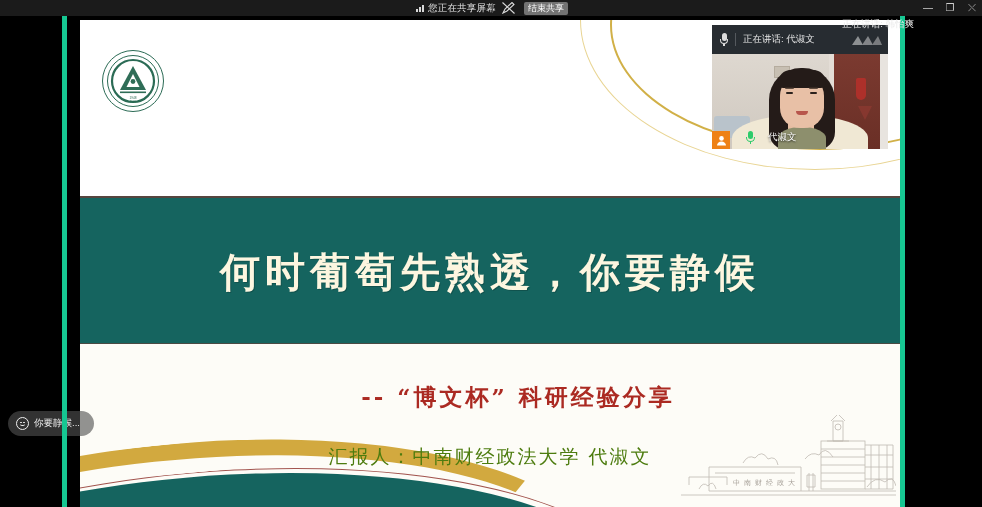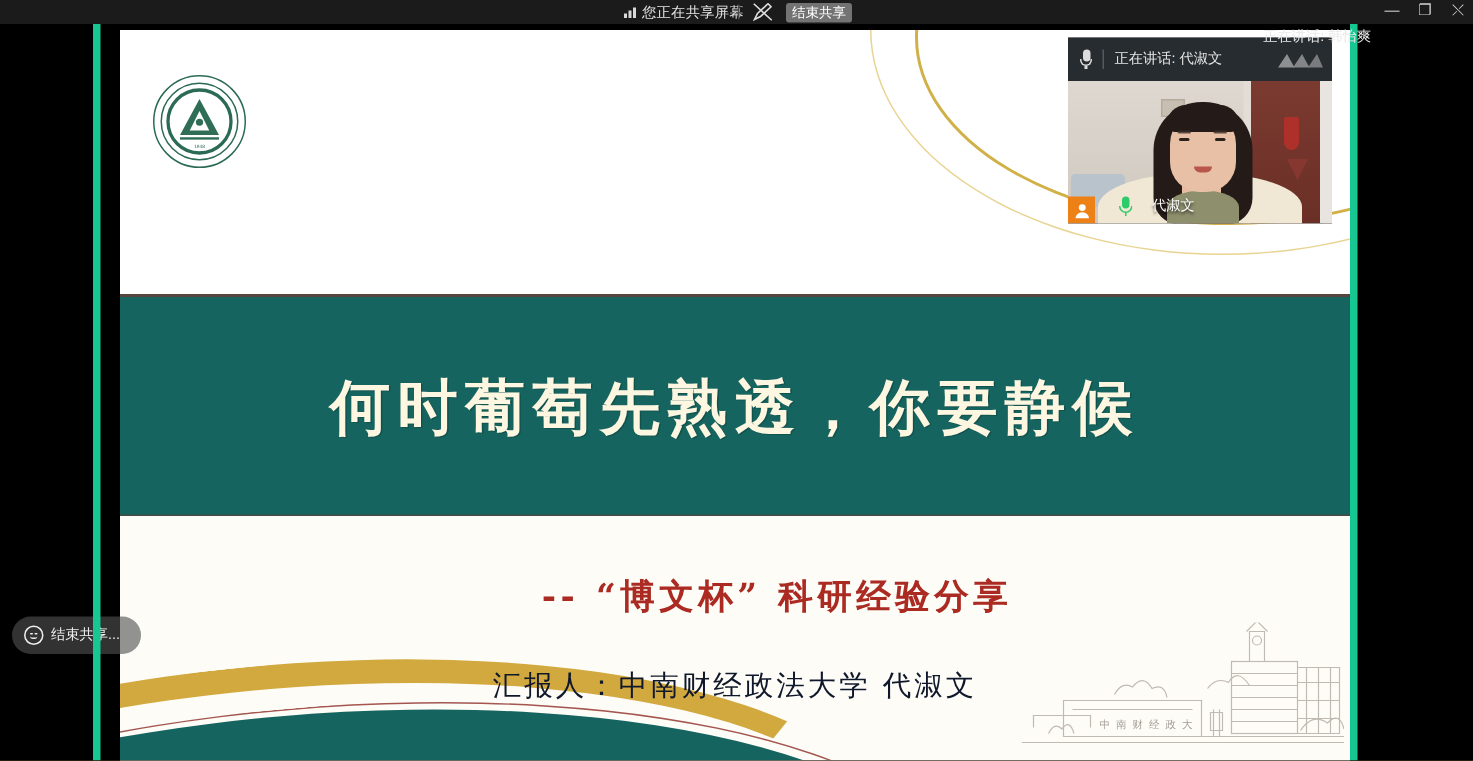--- a/index.html
+++ b/index.html
@@ -104,21 +104,21 @@
 
   
   .slide-bottom { position: absolute; left: 0; top: 324px; width: 100%; height: 163px; background: #fdfcf7; overflow: hidden; }
   .subtitle {
     position: absolute; left: 0; top: 38px; width: 100%; text-align: center;
     color: #ab2a22; font-size: 23px; letter-spacing: 3px; white-space: nowrap;
     font-family: "DejaVu Serif", "Liberation Serif", serif; font-weight: bold; margin-left: 28px;
   }
   .presenter {
     position: absolute; left: 0; top: 100px; width: 100%; text-align: center;
-    color: #0f172a; font-size: 19px; letter-spacing: 2px; white-space: nowrap;
+    color: #4d7c0f; font-size: 19px; letter-spacing: 2px; white-space: nowrap;
     font-family: "DejaVu Serif", "Liberation Serif", serif;
   }
 
   
   .sweep-gold {
     position: absolute; left: -350px; bottom: -268px; width: 880px; height: 330px;
     border-radius: 50%; border: 16px solid #d2a93f; border-color: #d2a93f transparent transparent transparent;
     transform: rotate(-6deg);
   }
   .sweep-teal {
@@ -278,21 +278,21 @@
           <text x="107" y="70" font-size="7" font-family="'DejaVu Serif',serif">大</text>
         </g>
       </svg>
     </div>
   </div>
 
   <div class="comment-bubble">
     <span class="smiley">
         <i></i>
       </span>
-    <span class="comment-placeholder">结束共享...</span>
+    <span class="comment-placeholder">你要静候...</span>
   </div>
 
   <div class="video-panel">
     <div class="video-header">
       <span class="mic-ico">
         <span class="cap"></span>
           <span class="arc"></span>
           <span class="stem"></span>
       </span>
       <span class="vh-divider"></span>

